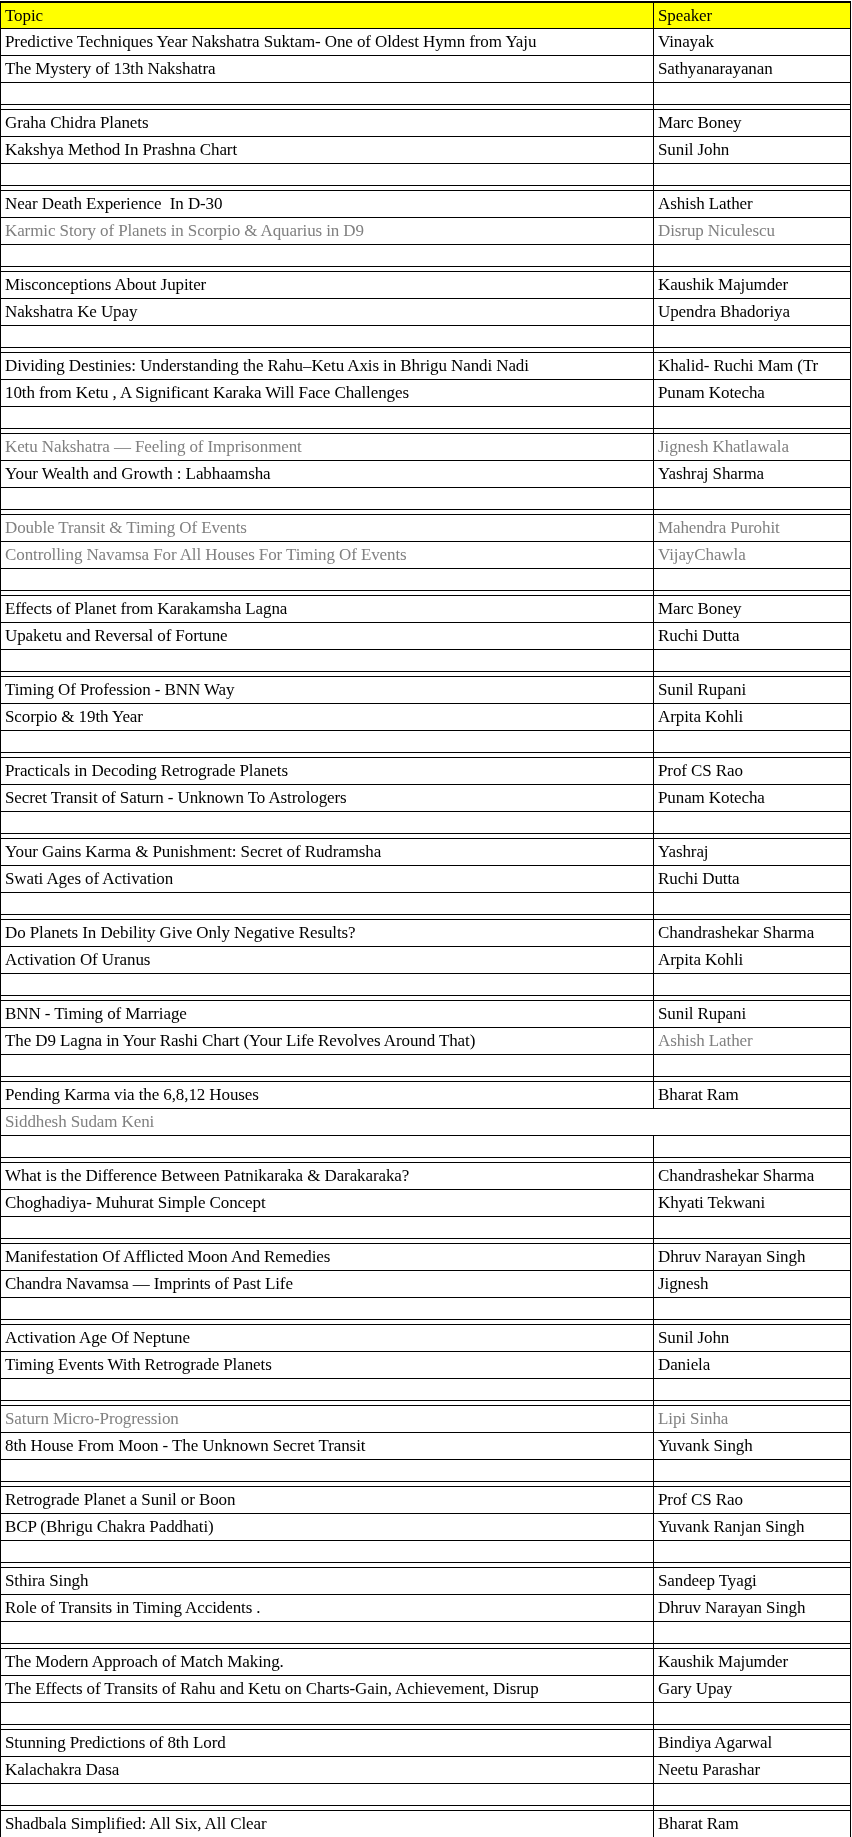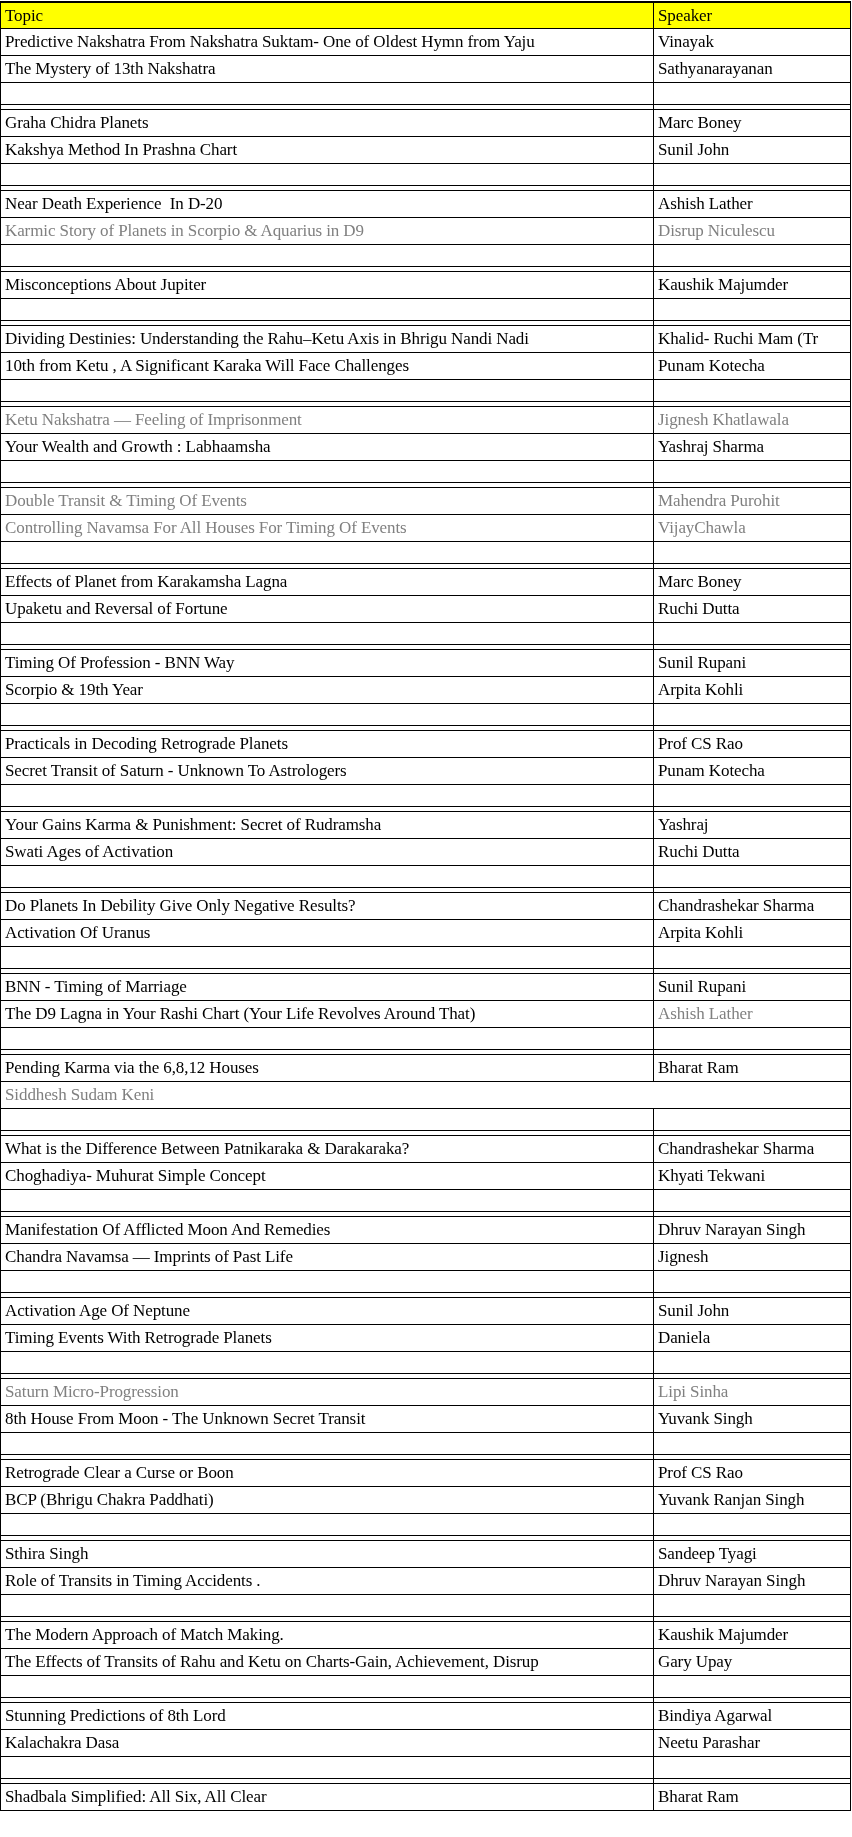--- a/index.html
+++ b/index.html
@@ -39,21 +39,21 @@
 </head>
 <body>
 
 <div class="sheet">
   <div class="row header">
     <div class="cell topic">Topic</div>
     <div class="cell speaker">Speaker</div>
   </div>
   <div id="sheet-body">
   <div class="row">
-    <div class="cell topic">Predictive Nakshatra From Nakshatra Suktam- One of Oldest Hymn from Yaju</div>
+    <div class="cell topic">Predictive Techniques Year Nakshatra Suktam- One of Oldest Hymn from Yaju</div>
     <div class="cell speaker">Vinayak</div>
   </div>
 
   <div class="row">
     <div class="cell topic">The Mystery of 13th Nakshatra</div>
     <div class="cell speaker">Sathyanarayanan</div>
   </div>
 
   <div class="row empty">
     <div class="cell topic"></div>
@@ -79,21 +79,21 @@
     <div class="cell topic"></div>
     <div class="cell speaker"></div>
   </div>
 
   <div class="row hidden-row">
     <div class="cell topic"></div>
     <div class="cell speaker"></div>
   </div>
 
   <div class="row">
-    <div class="cell topic">Near Death Experience  In D-20</div>
+    <div class="cell topic">Near Death Experience  In D-30</div>
     <div class="cell speaker">Ashish Lather</div>
   </div>
 
   <div class="row">
     <div class="cell topic muted">Karmic Story of Planets in Scorpio &amp; Aquarius in D9</div>
     <div class="cell speaker muted">Disrup Niculescu</div>
   </div>
 
   <div class="row empty">
     <div class="cell topic"></div>
@@ -103,20 +103,24 @@
   <div class="row hidden-row">
     <div class="cell topic"></div>
     <div class="cell speaker"></div>
   </div>
 
   <div class="row">
     <div class="cell topic">Misconceptions About Jupiter</div>
     <div class="cell speaker">Kaushik Majumder</div>
   </div>
 
+  <div class="row">
+    <div class="cell topic">Nakshatra Ke Upay</div>
+    <div class="cell speaker">Upendra Bhadoriya</div>
+  </div>
 
   <div class="row empty">
     <div class="cell topic"></div>
     <div class="cell speaker"></div>
   </div>
 
   <div class="row hidden-row">
     <div class="cell topic"></div>
     <div class="cell speaker"></div>
   </div>
@@ -394,21 +398,21 @@
     <div class="cell topic"></div>
     <div class="cell speaker"></div>
   </div>
 
   <div class="row hidden-row">
     <div class="cell topic"></div>
     <div class="cell speaker"></div>
   </div>
 
   <div class="row">
-    <div class="cell topic">Retrograde Clear a Curse or Boon</div>
+    <div class="cell topic">Retrograde Planet a Sunil or Boon</div>
     <div class="cell speaker">Prof CS Rao</div>
   </div>
 
   <div class="row">
     <div class="cell topic">BCP (Bhrigu Chakra Paddhati)</div>
     <div class="cell speaker">Yuvank Ranjan Singh</div>
   </div>
 
   <div class="row empty">
     <div class="cell topic"></div>

